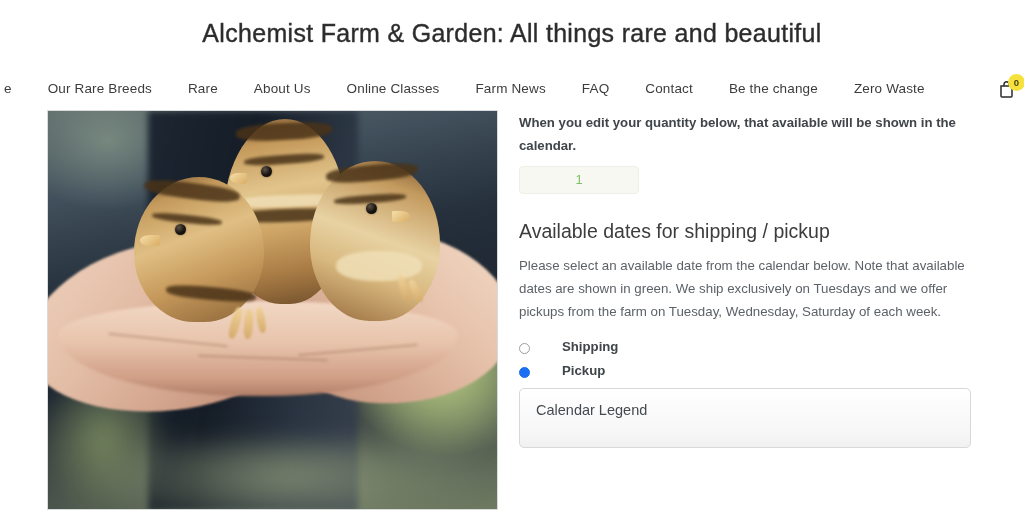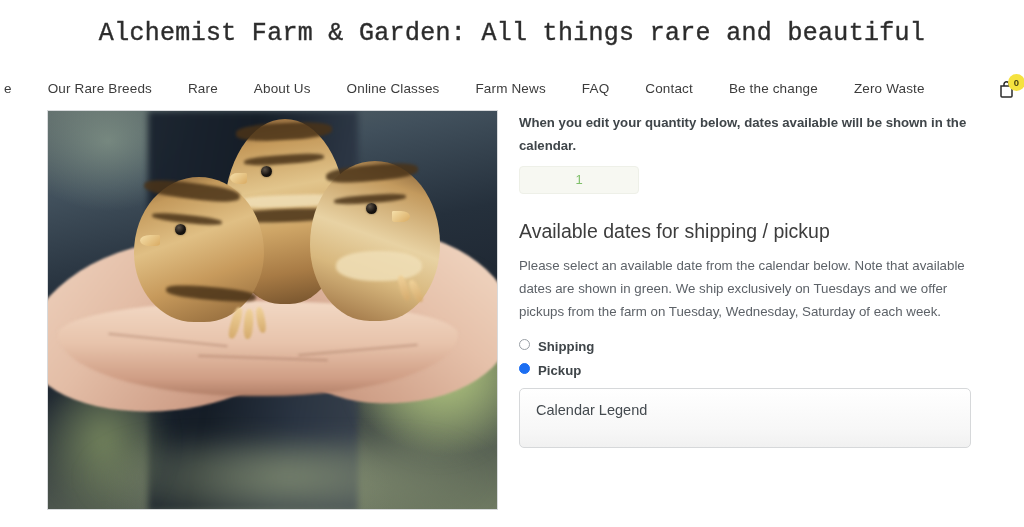--- a/index.html
+++ b/index.html
@@ -11,21 +11,21 @@
   }
   .page { position: relative; width: 1024px; height: 527px; background:#fff; }
 
   
   .site-header {
     height: 66px;
     display: flex; align-items: center; justify-content: center;
     background: #ffffff;
   }
   .site-title {
-    font-family: Liberation Mono, monospace;
+    font-family: Liberation Sans, sans-serif;
     font-size: 25px;
     font-weight: 400;
     letter-spacing: 0.3px;
     color: #2b2b2b;
     -webkit-text-stroke: 0.35px #3a3a3a;
     text-shadow: 0.4px 0 0 rgba(255,255,255,0.75), -0.4px 0 0 rgba(120,120,120,0.35);
     white-space: nowrap;
   }
 
   
@@ -250,23 +250,24 @@
     margin-bottom: 12px;
   }
   .section-body {
     font-size: 13.3px;
     color: #5d6268;
     line-height: 1.72;
     width: 455px;
     margin-bottom: 15px;
   }
   .radio-row {
-    display: flex; align-items: flex-start;
+    display: flex; align-items: flex-end;
     margin-bottom: 9px;
     cursor: pointer;
+    gap: 24px;
   }
   .radio-dot {
     width: 11px; height: 11px;
     border-radius: 50%;
     border: 1px solid #9aa0a6;
     background: #fff;
     margin-right: 8px;
     flex: 0 0 auto;
   }
   .radio-dot.checked {
@@ -373,21 +374,21 @@
         <div class="claw" style="left:209px; top:196px; width:8px; height:26px; transform:rotate(-10deg);"></div>
         <div class="claw" style="left:352px; top:164px; width:8px; height:26px; transform:rotate(-18deg);"></div>
         <div class="claw" style="left:364px; top:168px; width:8px; height:24px; transform:rotate(-26deg);"></div>
       </div>
     </div>
 
     <div class="product-info">
 
 
 
-      <div class="qty-note">When you edit your quantity below, dates available will be shown in the calendar.</div>
+      <div class="qty-note">When you edit your quantity below, that available will be shown in the calendar.</div>
 
       <div class="qty-input">1</div>
 
       <h2 class="section-title">Available dates for shipping / pickup</h2>
 
       <div class="section-body">Please select an available date from the calendar below. Note that available dates are shown in green. We ship exclusively on Tuesdays and we offer pickups from the farm on Tuesday, Wednesday, Saturday of each week.</div>
 
       <div class="radio-row">
         <span class="radio-dot"></span>
         <span class="radio-label">Shipping</span>

